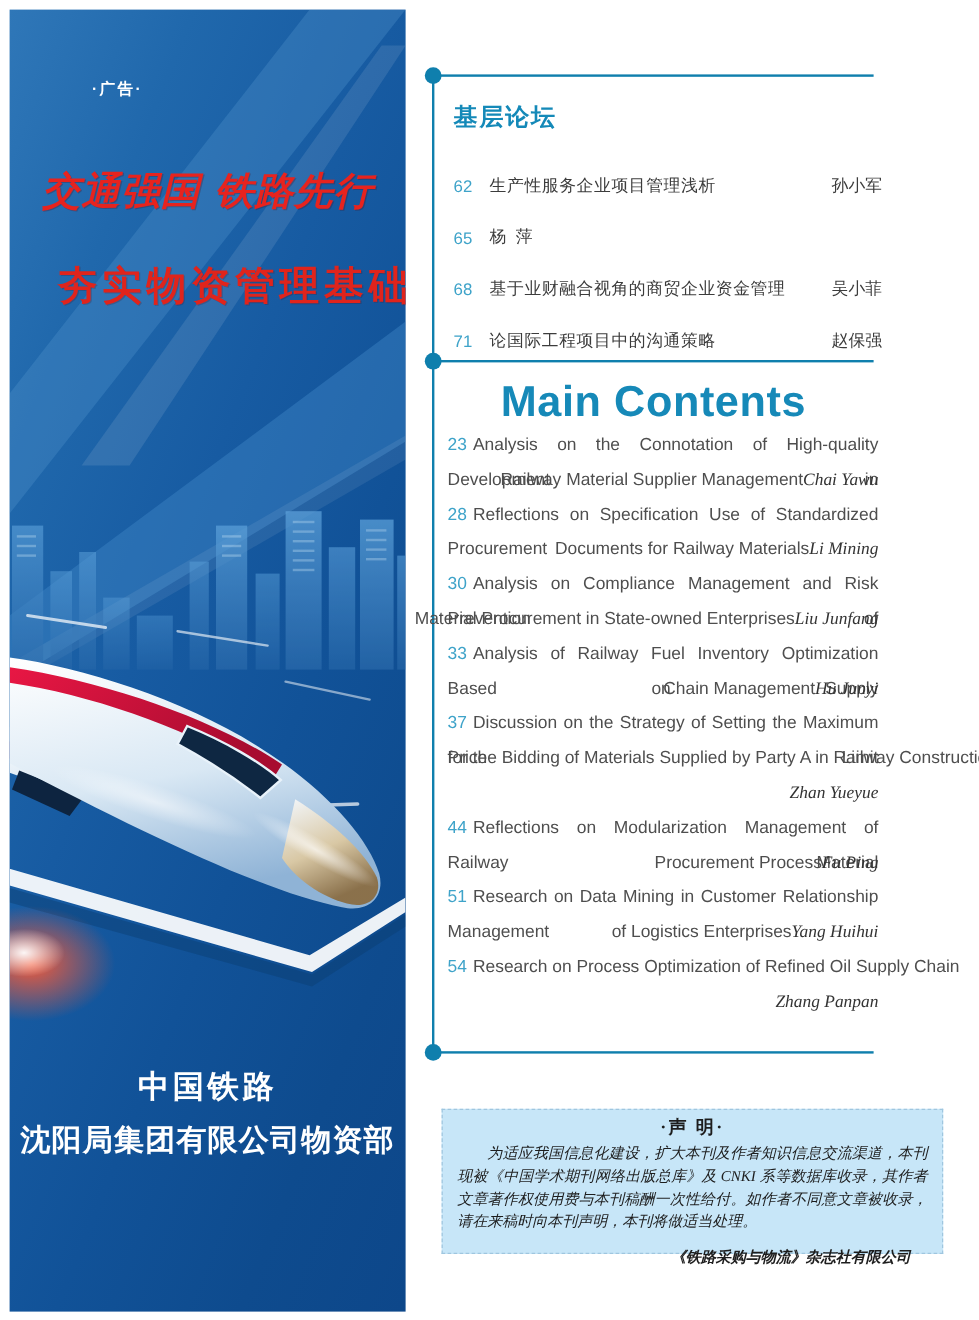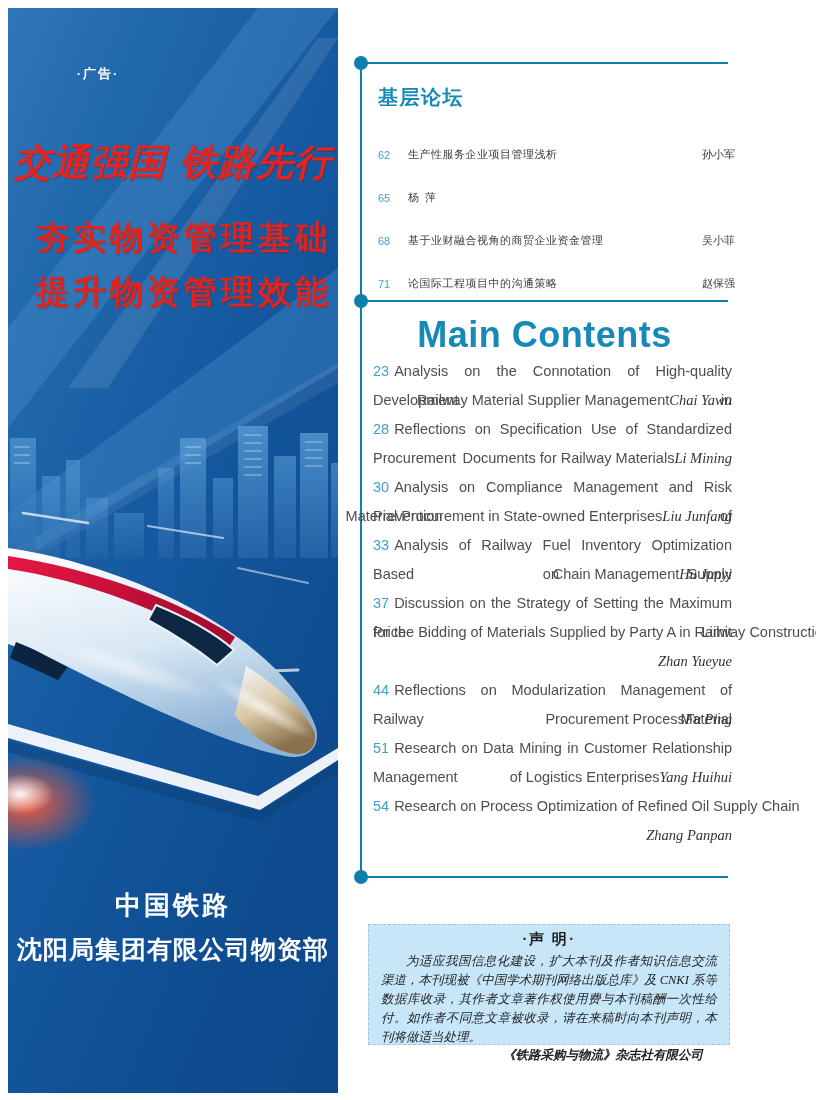--- a/index.html
+++ b/index.html
@@ -14,25 +14,25 @@
     overflow:hidden;
   }
   .ad-panel .art{ position:absolute; left:0; top:0; width:330px; height:1085px; }
   .ad-label{
     position:absolute; top:30px; left:0; width:180px; text-align:center;
     color:#fff; font-size:13px; font-weight:bold; letter-spacing:2px;margin-top:27px;
   }
   .slogan-script{
     position:absolute; top:130px; left:0; width:330px; text-align:center;
     font-family:"DejaVu Serif", serif; font-style:italic; font-weight:bold;
-    font-size:37px; color:#e7231e; letter-spacing:1px; white-space:nowrap;
+    font-size:32px; color:#e7231e; letter-spacing:1px; white-space:nowrap;
     text-shadow:1px 1px 0 rgba(90,0,0,.25);
   }
   .slogan-bold{
-    position:absolute; left:0; width:352px; text-align:center;
+    position:absolute; left:12px; width:352px; text-align:center;
     font-family:"Liberation Serif", serif; font-weight:900;
     font-size:33px; color:#e0241c; letter-spacing:4px; white-space:nowrap;
     text-shadow:1px 1px 0 rgba(90,0,0,.2);
   }
   .slogan-b1{ top:208px; }
   .slogan-b2{ top:262px; }
   .org-block{
     position:absolute; top:880px; left:0; width:330px; text-align:center;
     color:#ffffff; font-weight:bold;
   }
@@ -43,48 +43,48 @@
   .rule{ position:absolute; background:#0f7fad; }
   .vline{ left:360px; top:63px; width:2px; height:815px; }
   .hline{ left:361px; width:367px; height:2px; }
   .hl1{ top:62px; } .hl2{ top:300px; } .hl3{ top:876px; }
   .dot{ position:absolute; width:14px; height:14px; border-radius:50%; background:#0f7fad; }
   .d1{ left:354px; top:56px; } .d2{ left:354px; top:294px; } .d3{ left:354px; top:870px; }
 
   .cn-sec{ position:absolute; left:378px; top:84px; width:357px; }
   .cn-sec-title{ font-size:20px; font-weight:bold; color:#1489b8; letter-spacing:1.5px; }
   .cn-rows{ margin-top:22px; }
-  .cn-row{ display:flex; align-items:center; height:43px; font-size:11px; }
+  .cn-row{ display:flex; align-items:center; height:43px; font-size:14px; }
   .cn-pg{ color:#3ea3c9; width:30px; flex:0 0 30px; }
   .cn-title{ flex:1; color:#3c3c3c; font-weight:500; letter-spacing:0.5px; }
   .cn-author{ color:#3c3c3c; font-weight:500; white-space:pre; }
 
   .main-title{
     position:absolute; left:361px; top:314px; width:367px; text-align:center;
     font-size:36px; font-weight:800; color:#1689b8; letter-spacing:0.5px;
   }
   .en-list{ position:absolute; left:373px; top:357px; width:359px;
             font-size:14.5px; color:#4e4e4e; }
   .en-line{ height:29px; line-height:29px; white-space:nowrap; }
   .jl{ white-space:normal; text-align:justify; text-align-last:justify; }
   .fl{ display:flex; justify-content:flex-end; }
   .al{ text-align:right; }
   .pg{ color:#3ea3c9; margin-right:5px;text-align:right; }
   .auth{ font-family:"Liberation Serif", serif; font-style:italic; color:#333; }
 
   
   .statement{
-    position:absolute; left:368px; top:924px; width:362px; height:121px;
+    position:absolute; left:368px; top:924px; width:418px; height:121px;
     background:#c7e6f8; border:1px dashed #9fc6df; padding:5px 12px 4px 12px;
     font-family:"Liberation Serif", serif; color:#1d1d1d;
   }
   .st-title{ text-align:center; font-size:15px; font-weight:bold; letter-spacing:2px; }
   .st-body{ margin-top:3px; font-size:12.5px; line-height:19px; font-style:italic;
             text-align:justify; text-indent:2em; }
-  .st-sign{ margin-top:0; font-size:12.5px; font-style:italic; font-weight:bold;
+  .st-sign{ margin-top:12px; font-size:12.5px; font-style:italic; font-weight:bold;
             text-align:right; padding-right:14px; }
 </style>
 </head>
 <body>
 
 <div class="page">
 
   <div class="ad-panel">
 
     <svg class="art" viewBox="0 0 330 1085">
@@ -182,21 +182,20 @@
         <path d="M0,732 L252,804 L330,754 L330,764 L252,814 L0,744 Z" fill="#0a3d70" opacity="0.45"></path>
       </g>
 
       <ellipse cx="18" cy="795" rx="70" ry="48" fill="url(#gRed)"></ellipse>
       <ellipse cx="12" cy="786" rx="34" ry="20" fill="url(#gGlow)"></ellipse>
     </svg>
 
     <div class="ad-label">·广告·</div>
     <div class="slogan-script">交通强国  铁路先行</div>
     <div class="slogan-bold slogan-b1">夯实物资管理基础</div>
-    <div class="slogan-bold slogan-b2">提升物资管理效能</div>
     <div class="org-block">
       <div class="org-l1">中国铁路</div>
       <div class="org-l2">沈阳局集团有限公司物资部</div>
     </div>
   </div>
 
   <div class="rule vline"></div>
   <div class="rule hline hl1"></div>
   <div class="rule hline hl2"></div>
   <div class="rule hline hl3"></div>

